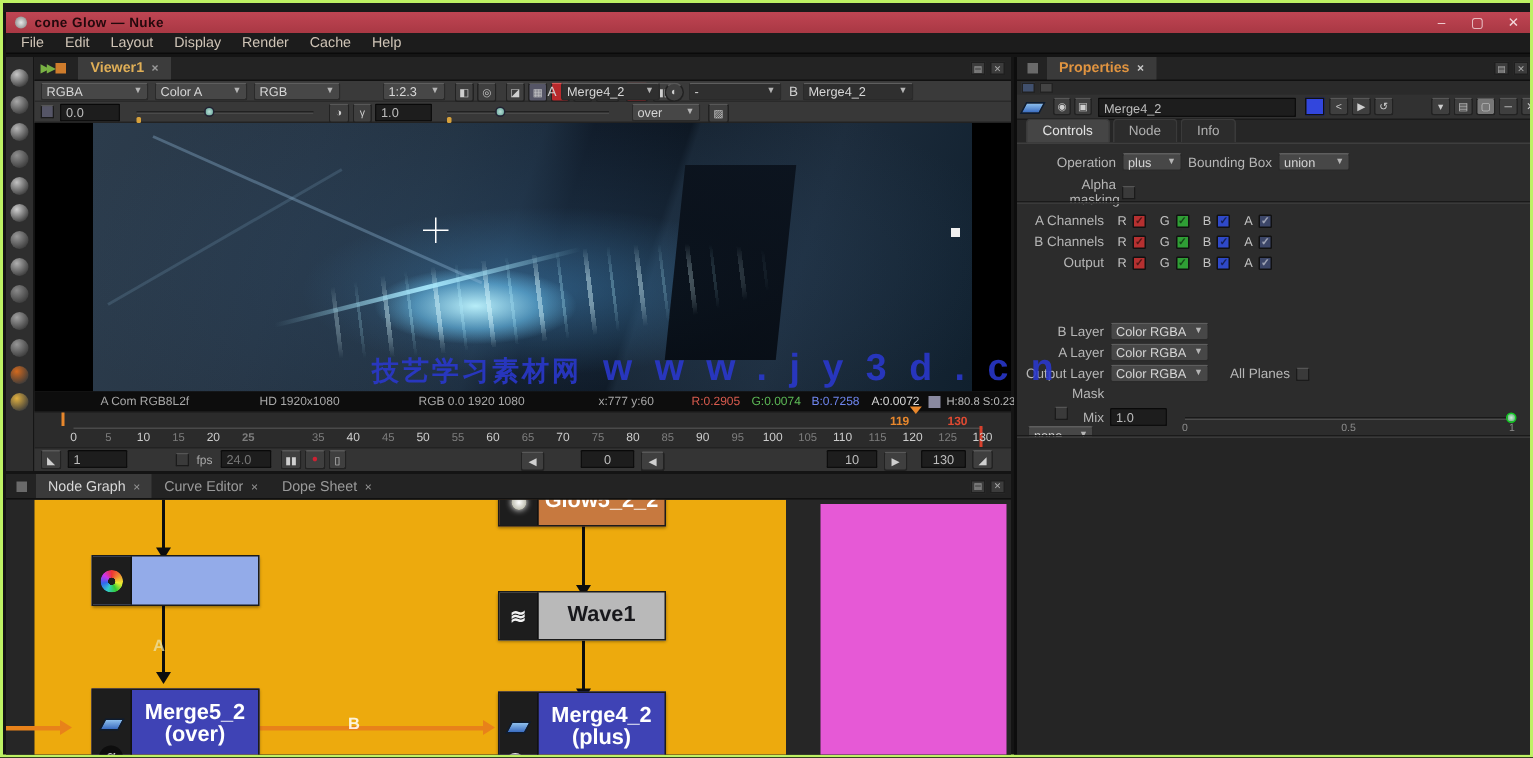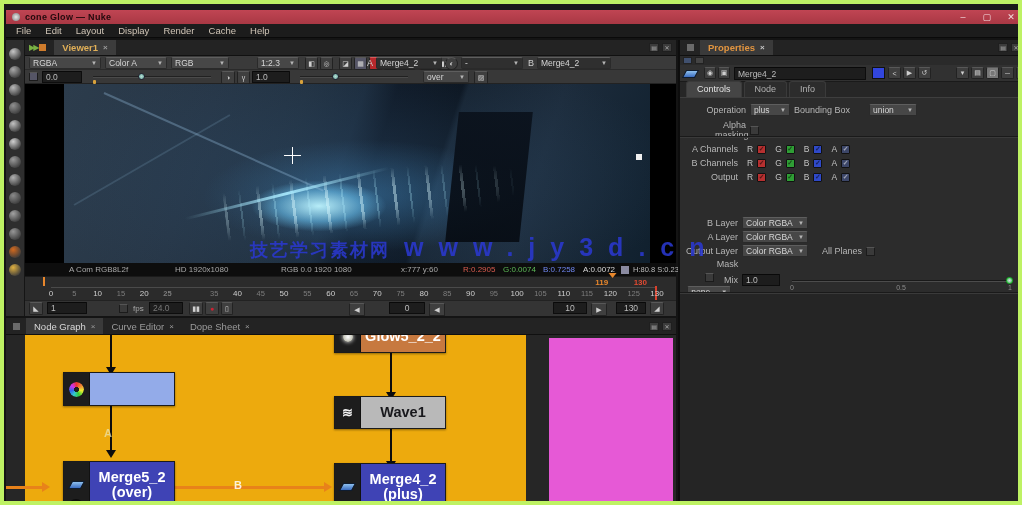--- a/index.html
+++ b/index.html
@@ -1,19 +1,19 @@
 <!DOCTYPE html>
 <html><head>
 <meta charset="utf-8">
 <style>
   * { margin:0; padding:0; box-sizing:border-box; }
   html,body { background:#000; }
   .app{ position:relative; width:1022px; height:505px; background:#141414;
         font-family:"Liberation Sans", sans-serif; color:#c8c8c8; overflow:hidden;
-        border:4px solid #bef264;}
+        border:2px solid #bef264;}
   .abs{ position:absolute; }
   .nw{ white-space:nowrap; }
 
   
   .titlebar{ left:2px; top:6px; width:1018px; height:14px; background:linear-gradient(#c04553,#a93844);
              display:flex; align-items:center; padding:0 6px; }
   .title-icon{ width:8px; height:8px; border-radius:50%; background:radial-gradient(#e8e8e8,#7a7a7a); margin-right:5px; }
   .title-text{ font-size:9px; color:#24090d; font-weight:bold; letter-spacing:.3px;}
   .win-btns{ margin-left:auto; display:flex; gap:10px; font-size:9px; color:#f4dadd; }
   .win-btns span{ width:14px; text-align:center; }
@@ -498,21 +498,21 @@
     </div>
 
     <div class="pcontent">
       <div class="prow" style="left:0;top:6px;">
         <span class="plabel" style="width:66px;">Operation</span>
         <span class="dd" style="width:40px;height:12px;">
             <span>plus</span>
             <span class="car">▼</span>
           </span>
         <span class="plabel">Bounding Box</span>
-        <span class="dd" style="width:48px;height:12px;margin-left:15px;">
+        <span class="dd" style="width:48px;height:12px;">
             <span>union</span>
             <span class="car">▼</span>
           </span>
       </div>
       <div class="prow" style="left:0;top:22px;">
         <span class="plabel" style="width:66px;padding-left:35px;">Alpha masking</span>
         <span class="cb"></span>
       </div>
       <div class="divider" style="top:38px;"></div>
       <div id="chanrows">

